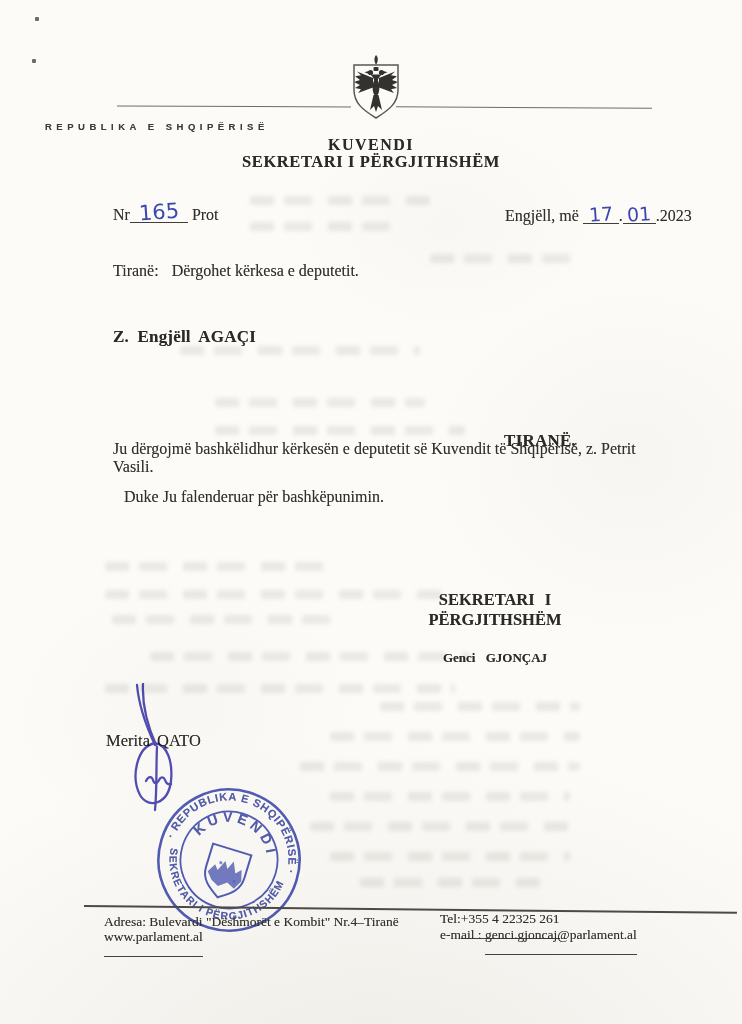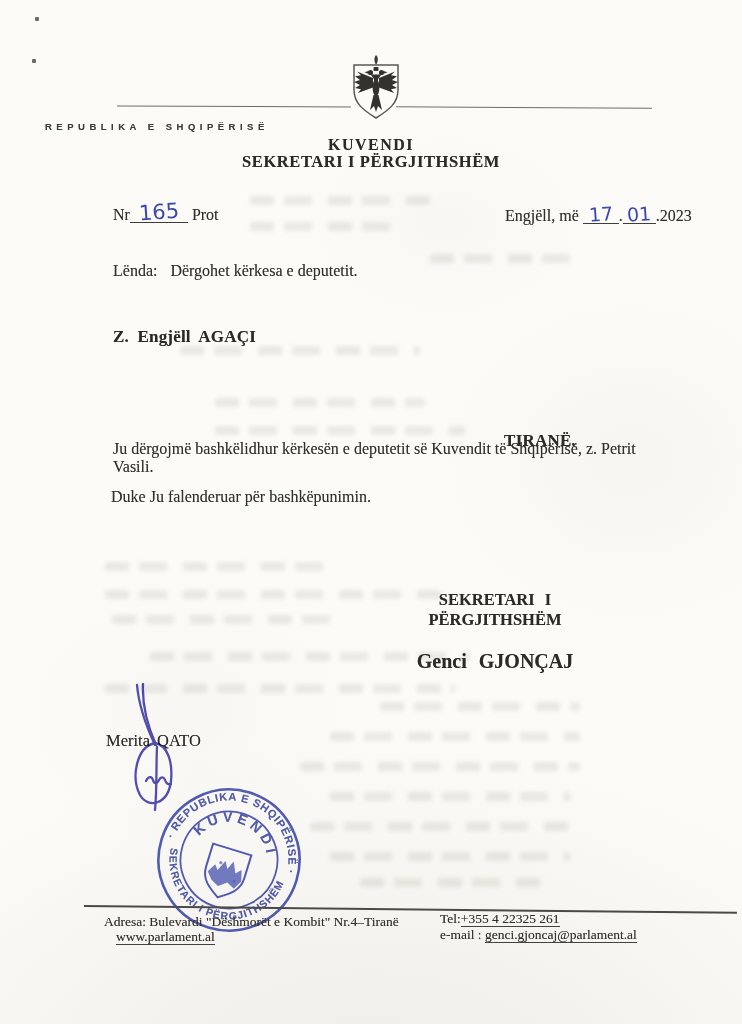--- a/index.html
+++ b/index.html
@@ -21,21 +21,21 @@
   .hand { font-family:"DejaVu Sans", sans-serif; color:#3b49ae; font-size:19px;
           display:inline-block; transform:rotate(-4deg); text-shadow:none; }
   .slot { display:inline-block; border-bottom:1.6px solid #413e3a; text-align:center;
           vertical-align:baseline; line-height:14px; }
   .rule { position:absolute; background:#6f6d69; height:1.3px; }
   .ghost { position:absolute; height:9px; filter:blur(2.3px); opacity:.13; border-radius:2px;
            background:repeating-linear-gradient(90deg,#6e6c5e 0 24px, transparent 24px 34px,
                       #7a786a 34px 62px, transparent 62px 78px); }
   .dot { position:absolute; width:4px; height:4px; background:#55524e; border-radius:1px; opacity:.85; }
   .right-block { text-align:center;margin-top:37px; }
-  .u { border-bottom:1.2px solid #45423d; padding-bottom:0px; }
+  .u { border-bottom:1.2px solid #45423d; padding-bottom:12px; }
   .footer-small { font-size:13.5px; }
   #stamp { transform:rotate(17deg); mix-blend-mode:multiply; opacity:.92; }
   #signature { mix-blend-mode:multiply; }
   .stamp-ring { font-family:"Liberation Sans", sans-serif; font-weight:700; }
 </style>
 </head>
 <body>
 
 <div class="page">
 
@@ -94,35 +94,35 @@
   <div class="abs serif16" style="left:113px; top:206px;">
     <span>Nr</span><span class="slot" style="width:58px;"><span class="hand" style="font-size:21px; position:relative; top:-1px;">165</span></span><span style="margin-left:4px;">Prot</span>
   </div>
 
   <div class="abs serif16" style="left:505px; top:207px;">
     <span>Engjëll, më</span>
     <span class="slot" style="width:36px;"><span class="hand">17</span></span><span>.</span><span class="slot" style="width:33px;"><span class="hand">01</span></span><span>.2023</span>
   </div>
 
   <div class="abs serif16" style="left:113px; top:262px;">
-    <span>Lënda:</span>
+    <span>Tiranë:</span>
     <span style="margin-left:9px;">Dërgohet kërkesa e deputetit.</span>
   </div>
 
   <div class="abs bcaps" style="left:113px; top:327px; color:#2c2a26; word-spacing:4px;">Z. Engjëll AGAÇI</div>
 
   <div class="abs bcaps right-block" style="left:420px; top:394px; width:240px; color:#2c2a26;">TIRANË.</div>
 
   <div class="abs serif16" style="left:113px; top:440px; width:560px;">Ju dërgojmë bashkëlidhur kërkesën e deputetit së Kuvendit të Shqipërisë, z. Petrit Vasili.</div>
-  <div class="abs serif16" style="left:111px; top:488px; width:560px;">Duke Ju falenderuar për bashkëpunimin.</div>
+  <div class="abs serif16" style="left:124px; top:488px; width:560px;">Duke Ju falenderuar për bashkëpunimin.</div>
 
   <div class="abs right-block" style="left:370px; top:553px; width:250px; font-weight:700;
        font-size:16.5px; word-spacing:6px; color:#2c2a26;">SEKRETARI I PËRGJITHSHËM</div>
   <div class="abs right-block" style="left:370px; top:613px; width:250px; font-weight:700;
-       font-size:20px; word-spacing:7px; color:#2c2a26;">Genci GJONÇAJ</div>
+       font-size:13px; word-spacing:7px; color:#2c2a26;">Genci GJONÇAJ</div>
 
   <div class="abs" style="left:106px; top:731px; font-weight:400; font-size:16.5px;
        word-spacing:3px; color:#2c2a26;">Merita QATO</div>
 
   <svg id="signature" class="abs" style="left:112px; top:683px;" width="80" height="135" viewBox="0 0 80 135">
     <g fill="none" stroke="#4a46b5" stroke-width="2.3" stroke-linecap="round" opacity=".95">
       <path d="M25 2 C27 24 35 45 43 62"></path>
       <path d="M31 1 C30 22 36 44 44 62"></path>
       <path d="M43 60 C24 64 19 95 28 112 C36 126 56 122 59 98 C61 78 55 62 43 60"></path>
       <path d="M34 98 c3 -6 6 -4 7 -1 c1 4 4 4 6 0 c2 -4 5 -3 6 0 c1 3 3 5 6 4"></path>
@@ -153,21 +153,21 @@
     <circle cx="86" cy="94" r="1.4" fill="#4350b4" opacity=".7"></circle>
   </svg>
 
   <div class="abs" style="left:84px; top:904.5px; width:653px; height:1.6px; background:#4d4a45;
        transform:rotate(.6deg); transform-origin:left center;"></div>
 
   <div class="abs footer-small" style="left:104px; top:914px;">
     <span>Adresa:</span>
     <span>Bulevardi "Dëshmorët e Kombit" Nr.4–Tiranë</span>
   </div>
-  <div class="abs footer-small" style="left:116px; top:929px;">
+  <div class="abs footer-small" style="left:104px; top:929px;">
     <span class="u">www.parlament.al</span>
   </div>
 
   <div class="abs footer-small" style="left:440px; top:911px;">
     <span>Tel:</span><span class="u">+355 4 22325 261</span>
   </div>
   <div class="abs footer-small" style="left:440px; top:927px;">
     <span>e-mail :</span>
     <span class="u">genci.gjoncaj@parlament.al</span>
   </div>

